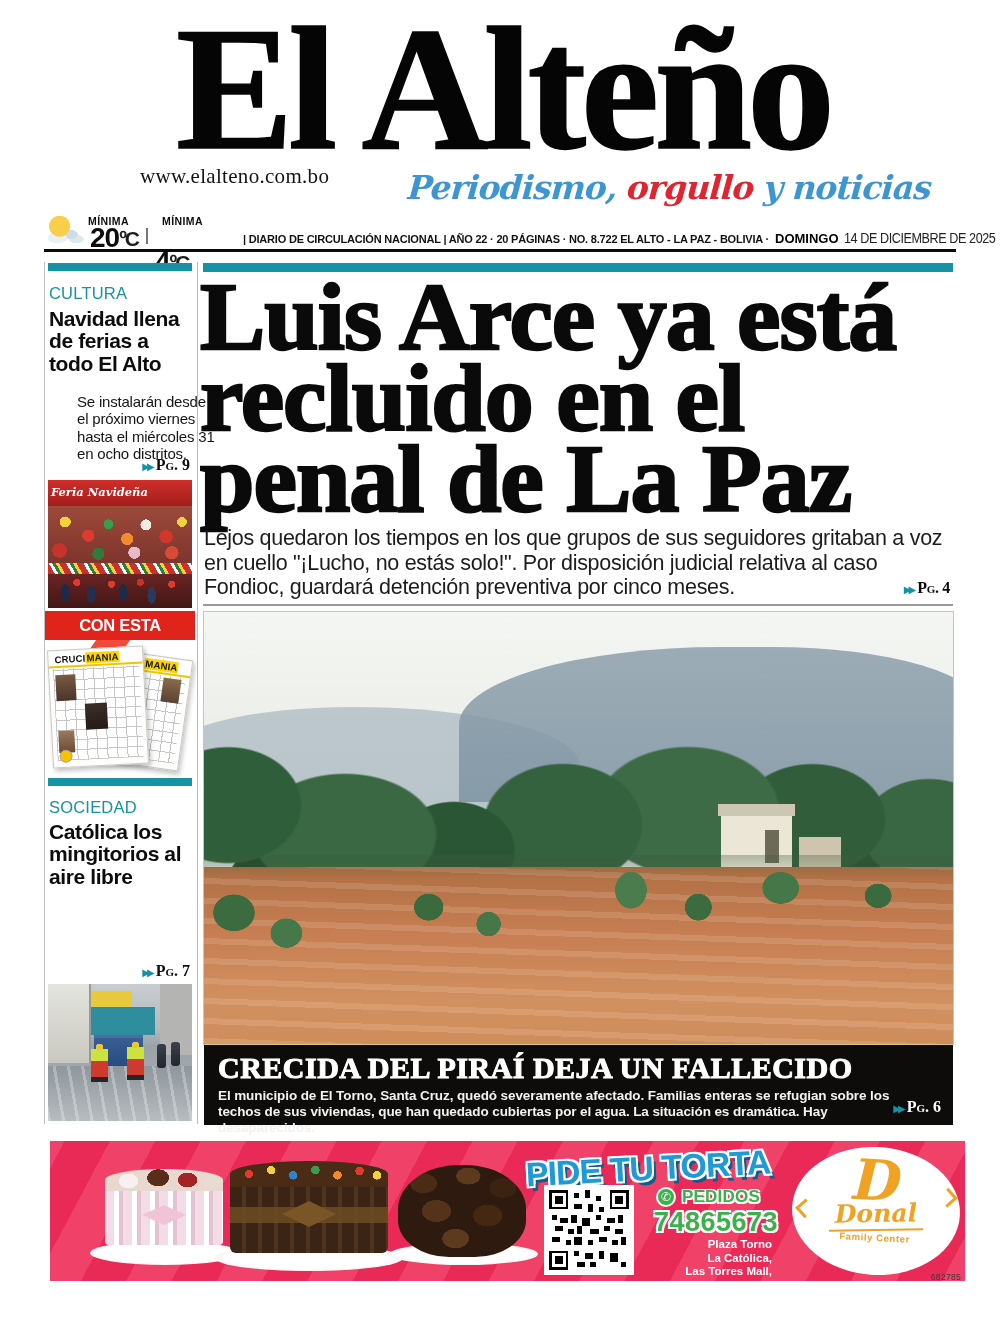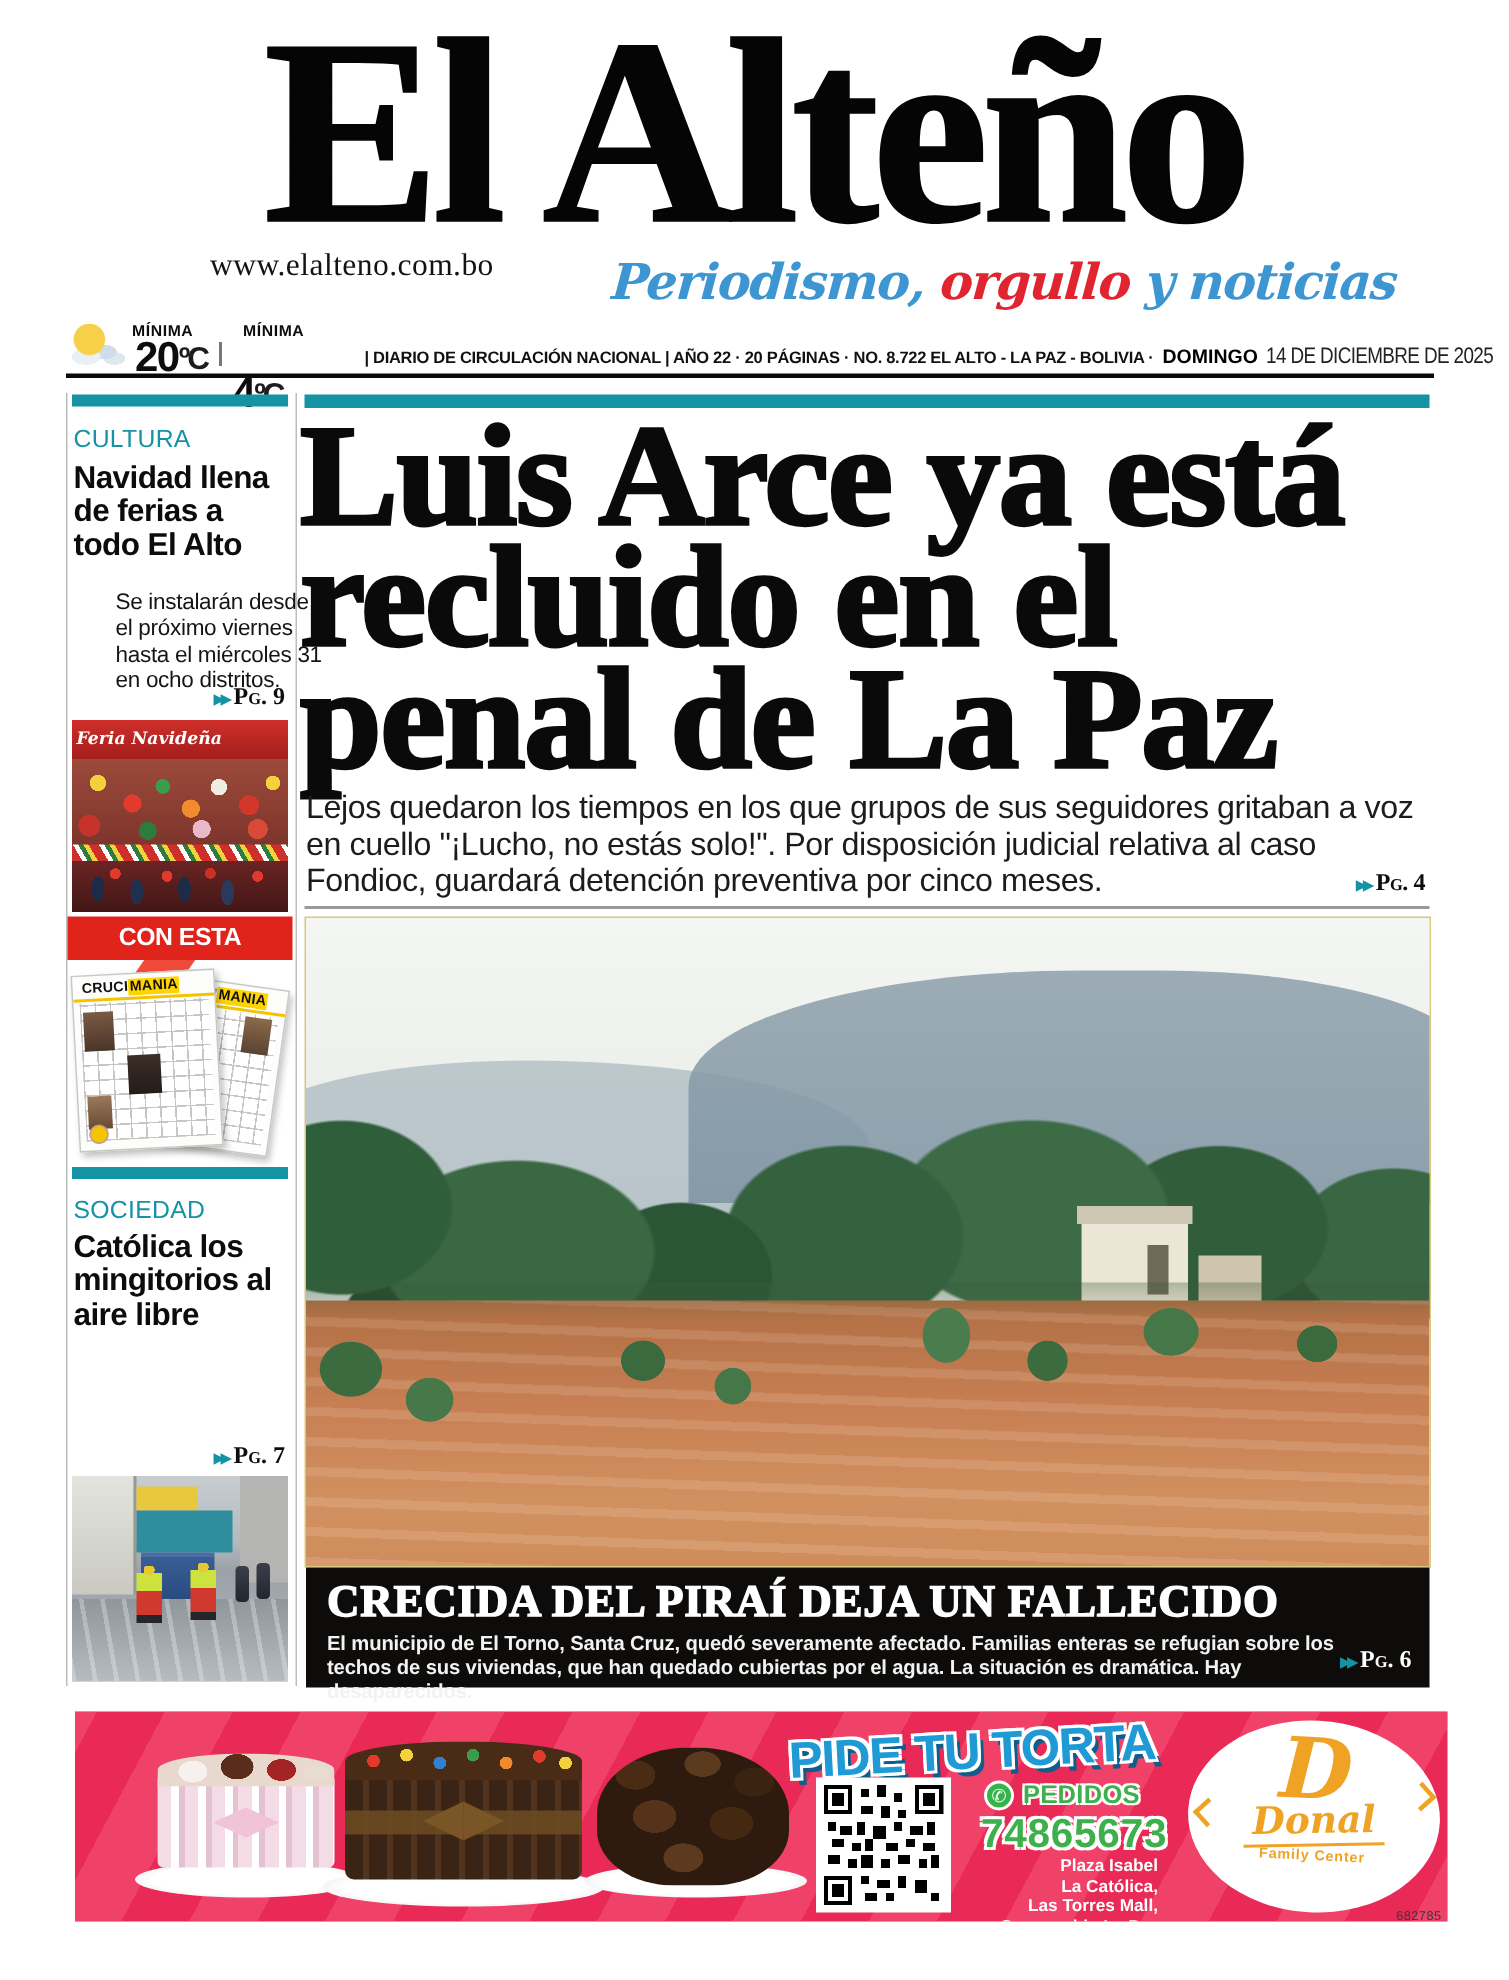--- a/index.html
+++ b/index.html
@@ -444,21 +444,21 @@
         <rect x="15" y="26" width="2" height="2" fill="#000"></rect>
       </svg>
     </div>
 
     <div class="wa-row">
       <span class="wa-icon"></span>
       <span class="wa-label">PEDIDOS</span>
     </div>
     <div class="ad-phone">74865673</div>
     <div class="ad-address">
-      <div>Plaza Isabel</div>
+      <div>Plaza Torno</div>
       <div>La Católica,</div>
       <div>Las Torres Mall,</div>
       <div>Sopocachi - La Paz</div>
     </div>
 
     <div class="donal">
       <div class="donal-d">D</div>
       <div><span class="donal-name">Donal</span></div>
       <div class="donal-sub">Family Center</div>
       <span class="bolt b1"></span>

